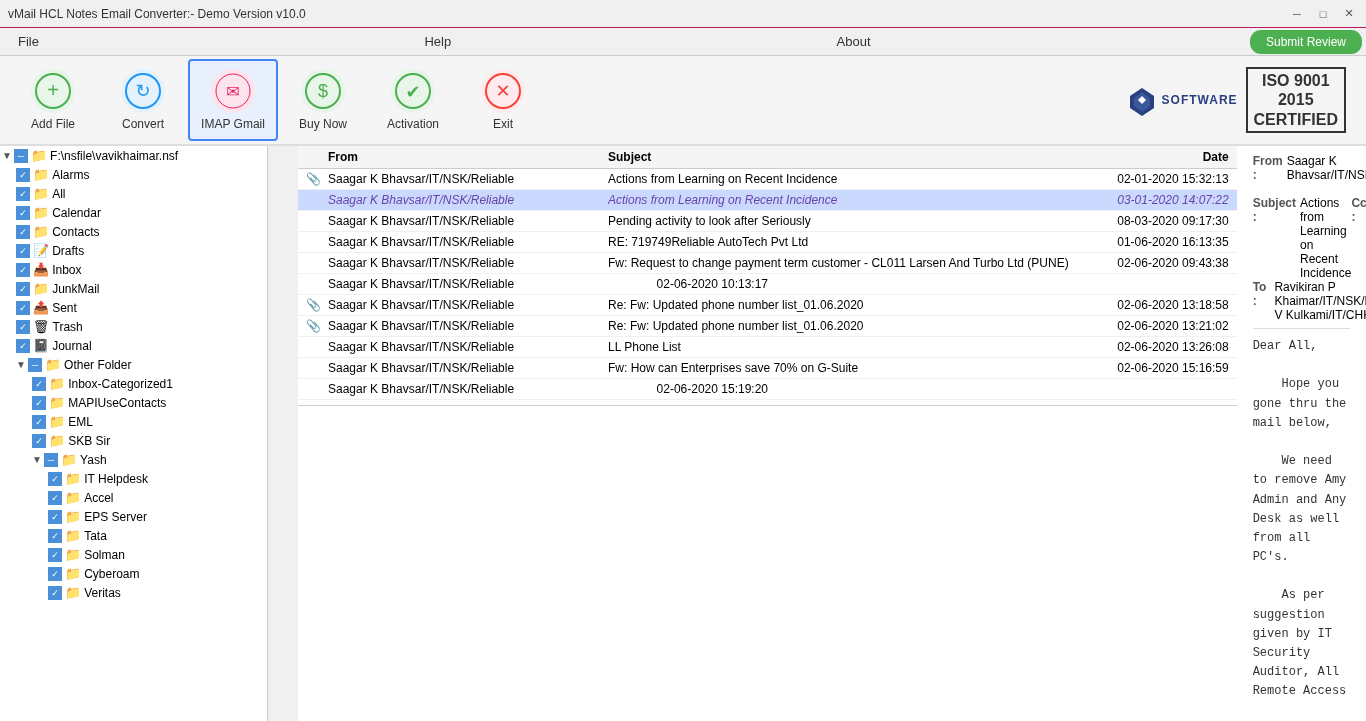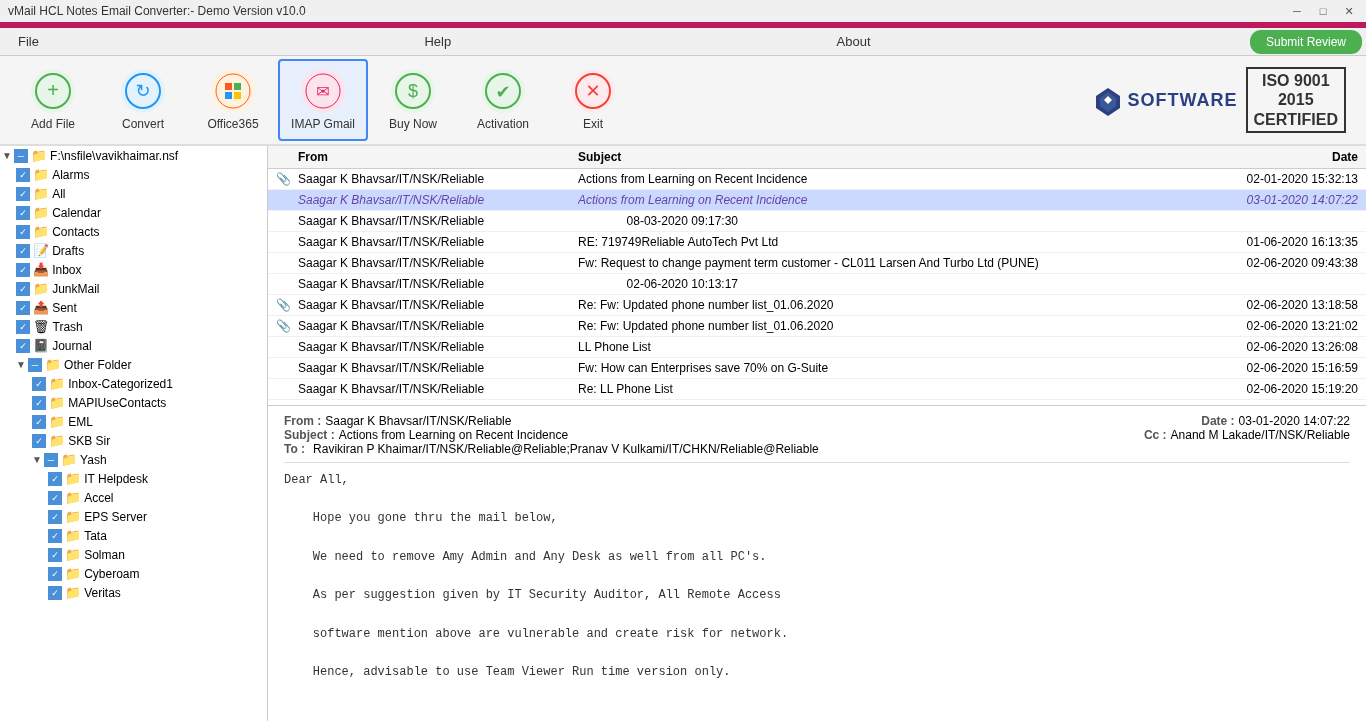--- a/index.html
+++ b/index.html
@@ -5,21 +5,21 @@
     * { box-sizing: border-box; margin: 0; padding: 0; font-family: 'Segoe UI', Arial, sans-serif; }
     body { background: #f0f0f0; width: 1366px; height: 721px; overflow: hidden; font-size: 12px; }
 
     
     #title-bar {
       background: #f0f0f0;
       height: 28px;
       display: flex;
       align-items: center;
       padding: 8px 8px;
-      border-bottom: 6px solid #be185d;
+      border-bottom: 1px solid #be185d;
       font-size: 12px;
       color: #333;
     }
     #title-bar .title { flex: 1; }
     #title-bar .win-controls { display: flex; gap: 8px; }
     #title-bar .win-btn {
       width: 18px; height: 18px;
       display: flex; align-items: center; justify-content: center;
       cursor: pointer; font-size: 11px; color: #555;
       background: none; border: none;
@@ -153,23 +153,24 @@
     .folder-icon { margin-right: 3px; font-size: 13px; }
     .collapse-btn { margin-right: 2px; font-size: 10px; color: #555; cursor: pointer; }
     .indent1 { padding-left: 16px; }
     .indent2 { padding-left: 32px; }
     .indent3 { padding-left: 48px; }
 
     
     #right-panel {
       flex: 1;
       display: flex;
-      flex-direction: column;
+      flex-direction: row;
       background: white;
       overflow: hidden;
+      margin-left: 30px;
     }
 
     
     #email-list {
       border-bottom: 1px solid #ccc;
       overflow-y: auto;
     }
     #email-list-header {
       display: flex;
       background: #f5f5f5;
@@ -254,32 +255,20 @@
   <button class="toolbar-btn">
     <div class="toolbar-icon icon-convert">
       <svg width="36" height="36" viewBox="0 0 36 36">
           <circle cx="18" cy="18" r="17" fill="#e3f2fd" stroke="#2196F3" stroke-width="2"></circle>
           <text x="18" y="24" text-anchor="middle" font-size="18" fill="#2196F3">↻</text>
         </svg>
     </div>
     <span class="toolbar-label">Convert</span>
   </button>
 
-  <button class="toolbar-btn">
-    <div class="toolbar-icon icon-office">
-      <svg width="36" height="36" viewBox="0 0 36 36">
-          <circle cx="18" cy="18" r="17" fill="#fff3e0" stroke="#FF5722" stroke-width="1"></circle>
-          <rect x="10" y="10" width="7" height="7" fill="#FF5722"></rect>
-          <rect x="19" y="10" width="7" height="7" fill="#4CAF50"></rect>
-          <rect x="10" y="19" width="7" height="7" fill="#2196F3"></rect>
-          <rect x="19" y="19" width="7" height="7" fill="#FFC107"></rect>
-        </svg>
-    </div>
-    <span class="toolbar-label">Office365</span>
-  </button>
 
   <button class="toolbar-btn active">
     <div class="toolbar-icon icon-imap">
       <svg width="36" height="36" viewBox="0 0 36 36">
           <circle cx="18" cy="18" r="17" fill="#fce4ec" stroke="#E91E63" stroke-width="1"></circle>
           <text x="18" y="24" text-anchor="middle" font-size="16" fill="#E91E63">✉</text>
         </svg>
     </div>
     <span class="toolbar-label">IMAP Gmail</span>
   </button>
@@ -316,21 +305,21 @@
 
   <div class="toolbar-spacer"></div>
 
   <div class="logo-area">
     <div class="software-logo">
       <svg width="32" height="32" viewBox="0 0 32 32">
         <polygon points="16,4 28,12 28,24 16,32 4,24 4,12" fill="#2a4080"></polygon>
         <polygon points="16,8 24,14 24,22 16,28 8,22 8,14" fill="#3b5998"></polygon>
         <polygon points="16,12 20,16 16,20 12,16" fill="white"></polygon>
       </svg>
-      <span style="font-size:18px; font-weight:bold; color:#2a4080; letter-spacing:1px;">SOFTWARE</span>
+      <span style="font-size:12px; font-weight:bold; color:#2a4080; letter-spacing:1px;">SOFTWARE</span>
     </div>
     <div class="iso-badge">
       <div>ISO 9001</div>
       <div>2015</div>
       <div>CERTIFIED</div>
     </div>
   </div>
 </div>
 
 <div id="main-content">
@@ -504,20 +493,21 @@
       </div>
       <div class="email-row selected">
         <div class="attach-icon"></div>
         <div class="from-cell" style="color:#6644aa; font-style: italic;">Saagar K Bhavsar/IT/NSK/Reliable</div>
         <div class="subject-cell" style="color:#6644aa; font-style: italic;">Actions from Learning on Recent Incidence</div>
         <div class="date-cell" style="color:#6644aa; font-style: italic;">03-01-2020 14:07:22</div>
       </div>
       <div class="email-row">
         <div class="attach-icon"></div>
         <div class="from-cell">Saagar K Bhavsar/IT/NSK/Reliable</div>
+        <div class="subject-cell">Pending activity to look after Seriously</div>
         <div class="date-cell">08-03-2020 09:17:30</div>
       </div>
       <div class="email-row">
         <div class="attach-icon"></div>
         <div class="from-cell">Saagar K Bhavsar/IT/NSK/Reliable</div>
         <div class="subject-cell">RE: 719749Reliable AutoTech Pvt Ltd</div>
         <div class="date-cell">01-06-2020 16:13:35</div>
       </div>
       <div class="email-row">
         <div class="attach-icon"></div>
@@ -550,21 +540,20 @@
       </div>
       <div class="email-row">
         <div class="attach-icon"></div>
         <div class="from-cell">Saagar K Bhavsar/IT/NSK/Reliable</div>
         <div class="subject-cell">Fw: How can Enterprises save 70% on G-Suite</div>
         <div class="date-cell">02-06-2020 15:16:59</div>
       </div>
       <div class="email-row">
         <div class="attach-icon"></div>
         <div class="from-cell">Saagar K Bhavsar/IT/NSK/Reliable</div>
-        <div class="subject-cell">Re: LL Phone List</div>
         <div class="date-cell">02-06-2020 15:19:20</div>
       </div>
     </div>
 
     <div id="email-preview">
 
       <div style="display: flex; flex-direction: column; border-bottom: 1px solid #ddd; padding-bottom: 6px; margin-bottom: 8px;">
         <div style="display: flex; justify-content: space-between;">
           <div style="display: flex; gap: 4px;">
             <span class="preview-label">From :</span>

